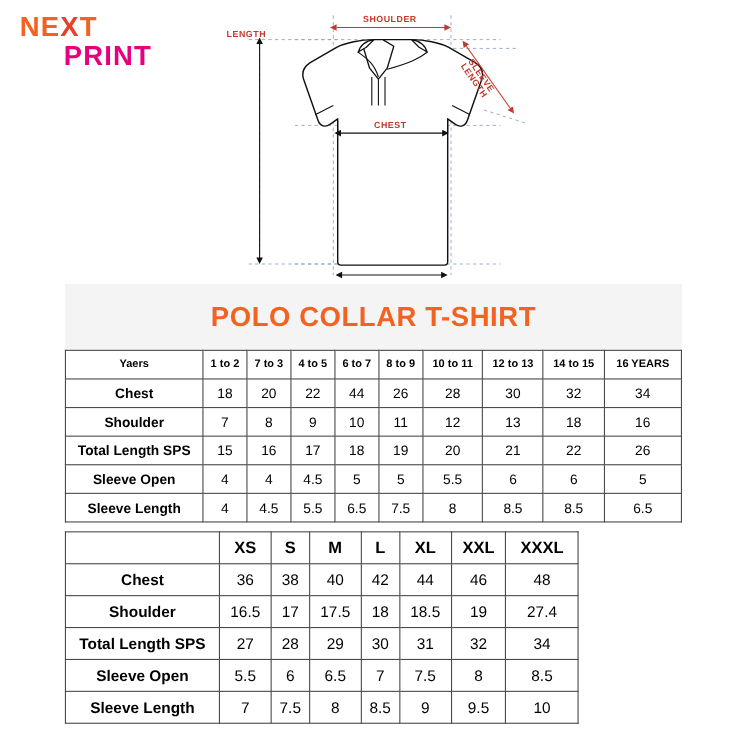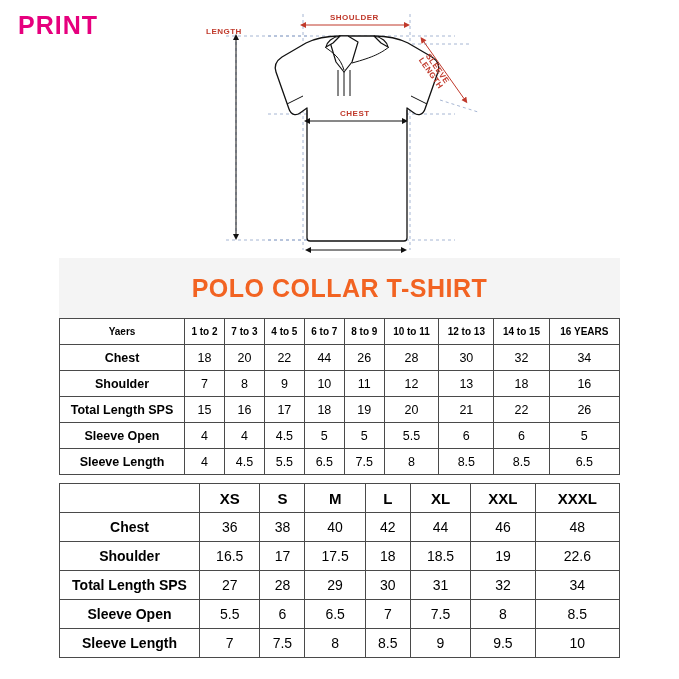--- a/index.html
+++ b/index.html
@@ -33,20 +33,21 @@
     font-family: "Liberation Sans", sans-serif;
   }
   .logo-next .xmark { color: #e8412a; }
   .logo-print {
     font-size: 25px;
     font-weight: bold;
     letter-spacing: 1px;
     color: #e6007e;
     line-height: 1.05;
     font-family: "Liberation Sans", sans-serif;
+    text-align: right;
   }
 
   
   .diagram {
     position: absolute;
     left: 0; top: 0;
     width: 679px;
     height: 258px;
   }
   .diagram svg { display: block; }
@@ -125,21 +126,21 @@
     font-size: 10px;
   }
   #kids-table td.colhead.small {
     font-size: 10px;
   }
 
   
   #adults-table {
     left: 59px;
     top: 483px;
-    width: 561px;
+    width: 467px;
   }
   #adults-table td {
     height: 29px;
     font-size: 14px;
   }
   #adults-table td.rowhead {
     font-weight: bold;
     width: 140px;
   }
   #adults-table td.colhead {
@@ -147,20 +148,21 @@
     font-size: 15px;
   }
   #adults-table td.blank { border-top-color: #4a4a4a; }
 </style>
 </head>
 <body>
 
 <div id="page">
 
   <div class="logo">
+    <div class="logo-next"><span>NE</span><span class="xmark">X</span><span>T</span></div>
     <div class="logo-print">PRINT</div>
   </div>
 
   <div class="diagram">
     <svg width="679" height="258" viewBox="0 0 679 258" xmlns="http://www.w3.org/2000/svg">
       <defs>
         <marker id="arrA" markerWidth="8" markerHeight="8" refX="6" refY="3" orient="auto">
           <path d="M6,0 L0,3 L6,6 z" fill="#111"></path>
         </marker>
         <marker id="arrB" markerWidth="8" markerHeight="8" refX="2" refY="3" orient="auto">
@@ -367,21 +369,21 @@
         <td>48</td>
       </tr>
       <tr>
         <td class="rowhead">Shoulder</td>
         <td>16.5</td>
         <td>17</td>
         <td>17.5</td>
         <td>18</td>
         <td>18.5</td>
         <td>19</td>
-        <td>22.6</td>
+        <td>27.4</td>
       </tr>
       <tr>
         <td class="rowhead">Total Length SPS</td>
         <td>27</td>
         <td>28</td>
         <td>29</td>
         <td>30</td>
         <td>31</td>
         <td>32</td>
         <td>34</td>

